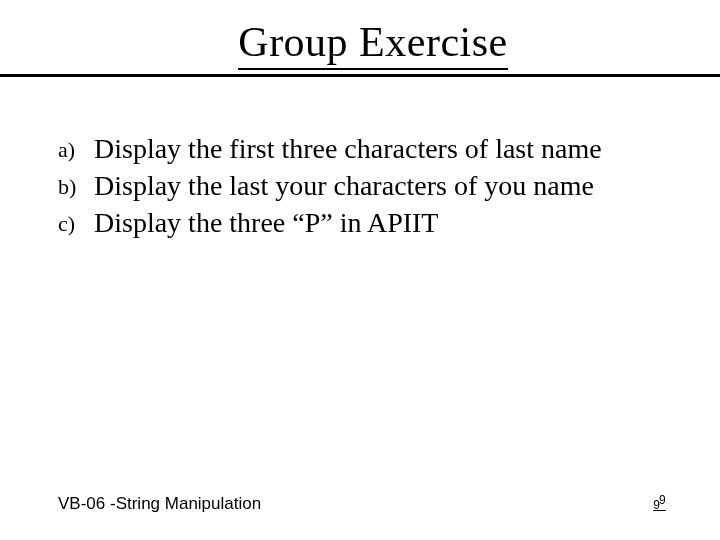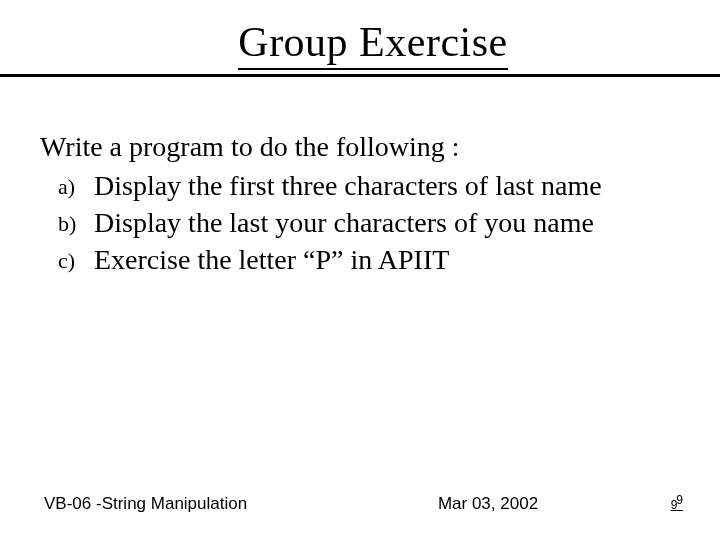--- a/index.html
+++ b/index.html
@@ -34,59 +34,57 @@
     font-size: 22px;
     padding-left: 18px;
     padding-top: 5px;
   }
   .itext { flex: 1; }
   .footer {
     position: absolute;
     left: 0;
     bottom: 26px;
     width: 100%;
-    padding: 0 36px 0 44px;
+    padding: 0 36px 0 58px;
     display: flex;
     align-items: baseline;
     font-family: Arial, Helvetica, sans-serif;
     font-size: 17px;
   }
   .f-left { flex: 1; text-align: left; }
   .f-center { flex: 1; text-align: center; }
-  .f-right { flex: 0 0 48px; text-align: right; position: relative; text-decoration: underline; }
+  .f-right { flex: 0 0 48px; text-align: center; position: relative; text-decoration: underline; }
   .pg-small { font-size: 12px; }
   .pg-sup { font-size: 12px; position: relative; top: -5px; left: -1px; }
 </style>
 </head>
 <body>
 <div class="slide">
 
   <div class="title-wrap">
     <span class="title">Group Exercise</span>
   </div>
   <hr class="title-rule">
 
   <div class="body">
-    <div class="intro">Write a program to do the following :</div>
 
     <div class="item">
       <div class="marker">a)</div>
       <div class="itext">Display the first three characters of last name</div>
     </div>
     <div class="item">
       <div class="marker">b)</div>
       <div class="itext">Display the last your characters of you name</div>
     </div>
     <div class="item">
       <div class="marker">c)</div>
-      <div class="itext">Exercise the letter “P” in APIIT</div>
+      <div class="itext">Display the three “P” in APIIT</div>
     </div>
   </div>
 
   <div class="footer">
     <div class="f-left">VB-06 -String Manipulation</div>
-    <div class="f-center">Mar 03, 2002</div>
     <div class="f-right">
       <span class="pg-small">9</span><span class="pg-sup">9</span>
     </div>
   </div>
 
 </div>
 
 </body></html>

